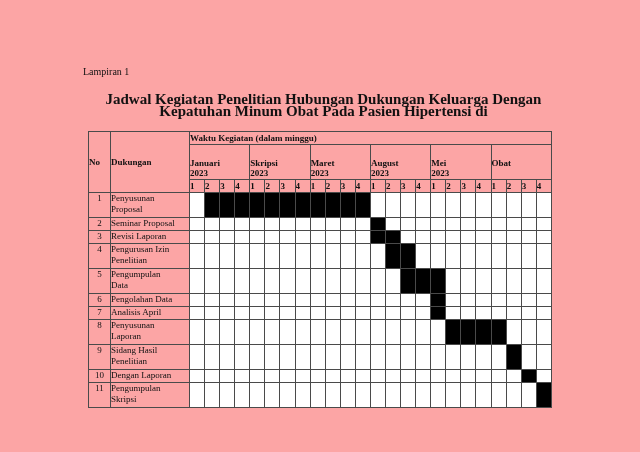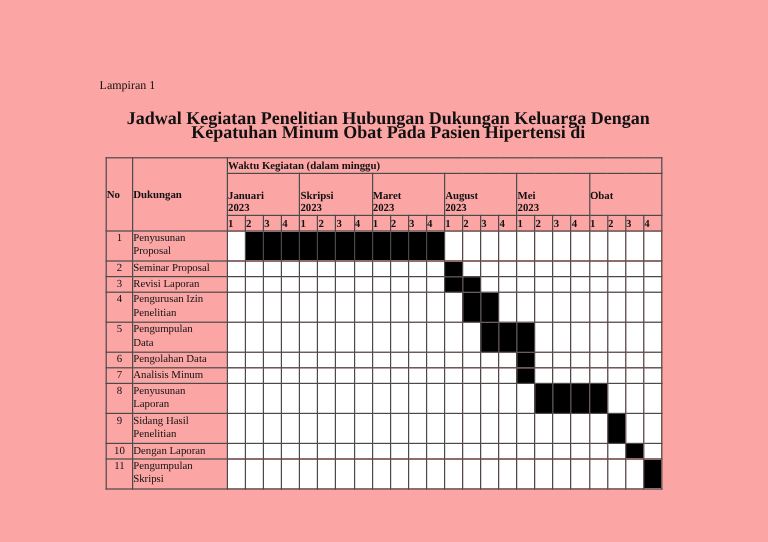--- a/index.html
+++ b/index.html
@@ -315,21 +315,21 @@
             <td class="week-cell"></td>
             <td class="week-cell"></td>
             <td class="week-cell"></td>
             <td class="week-cell"></td>
             <td class="week-cell"></td>
             <td class="week-cell"></td>
             <td class="week-cell"></td>
           </tr>
           <tr class="h1">
             <td class="no-cell">7</td>
-            <td class="activity-cell">Analisis Minum</td>
+            <td class="activity-cell">Analisis April</td>
             <td class="week-cell"></td>
             <td class="week-cell"></td>
             <td class="week-cell"></td>
             <td class="week-cell"></td>
             <td class="week-cell"></td>
             <td class="week-cell"></td>
             <td class="week-cell"></td>
             <td class="week-cell"></td>
             <td class="week-cell"></td>
             <td class="week-cell"></td>

